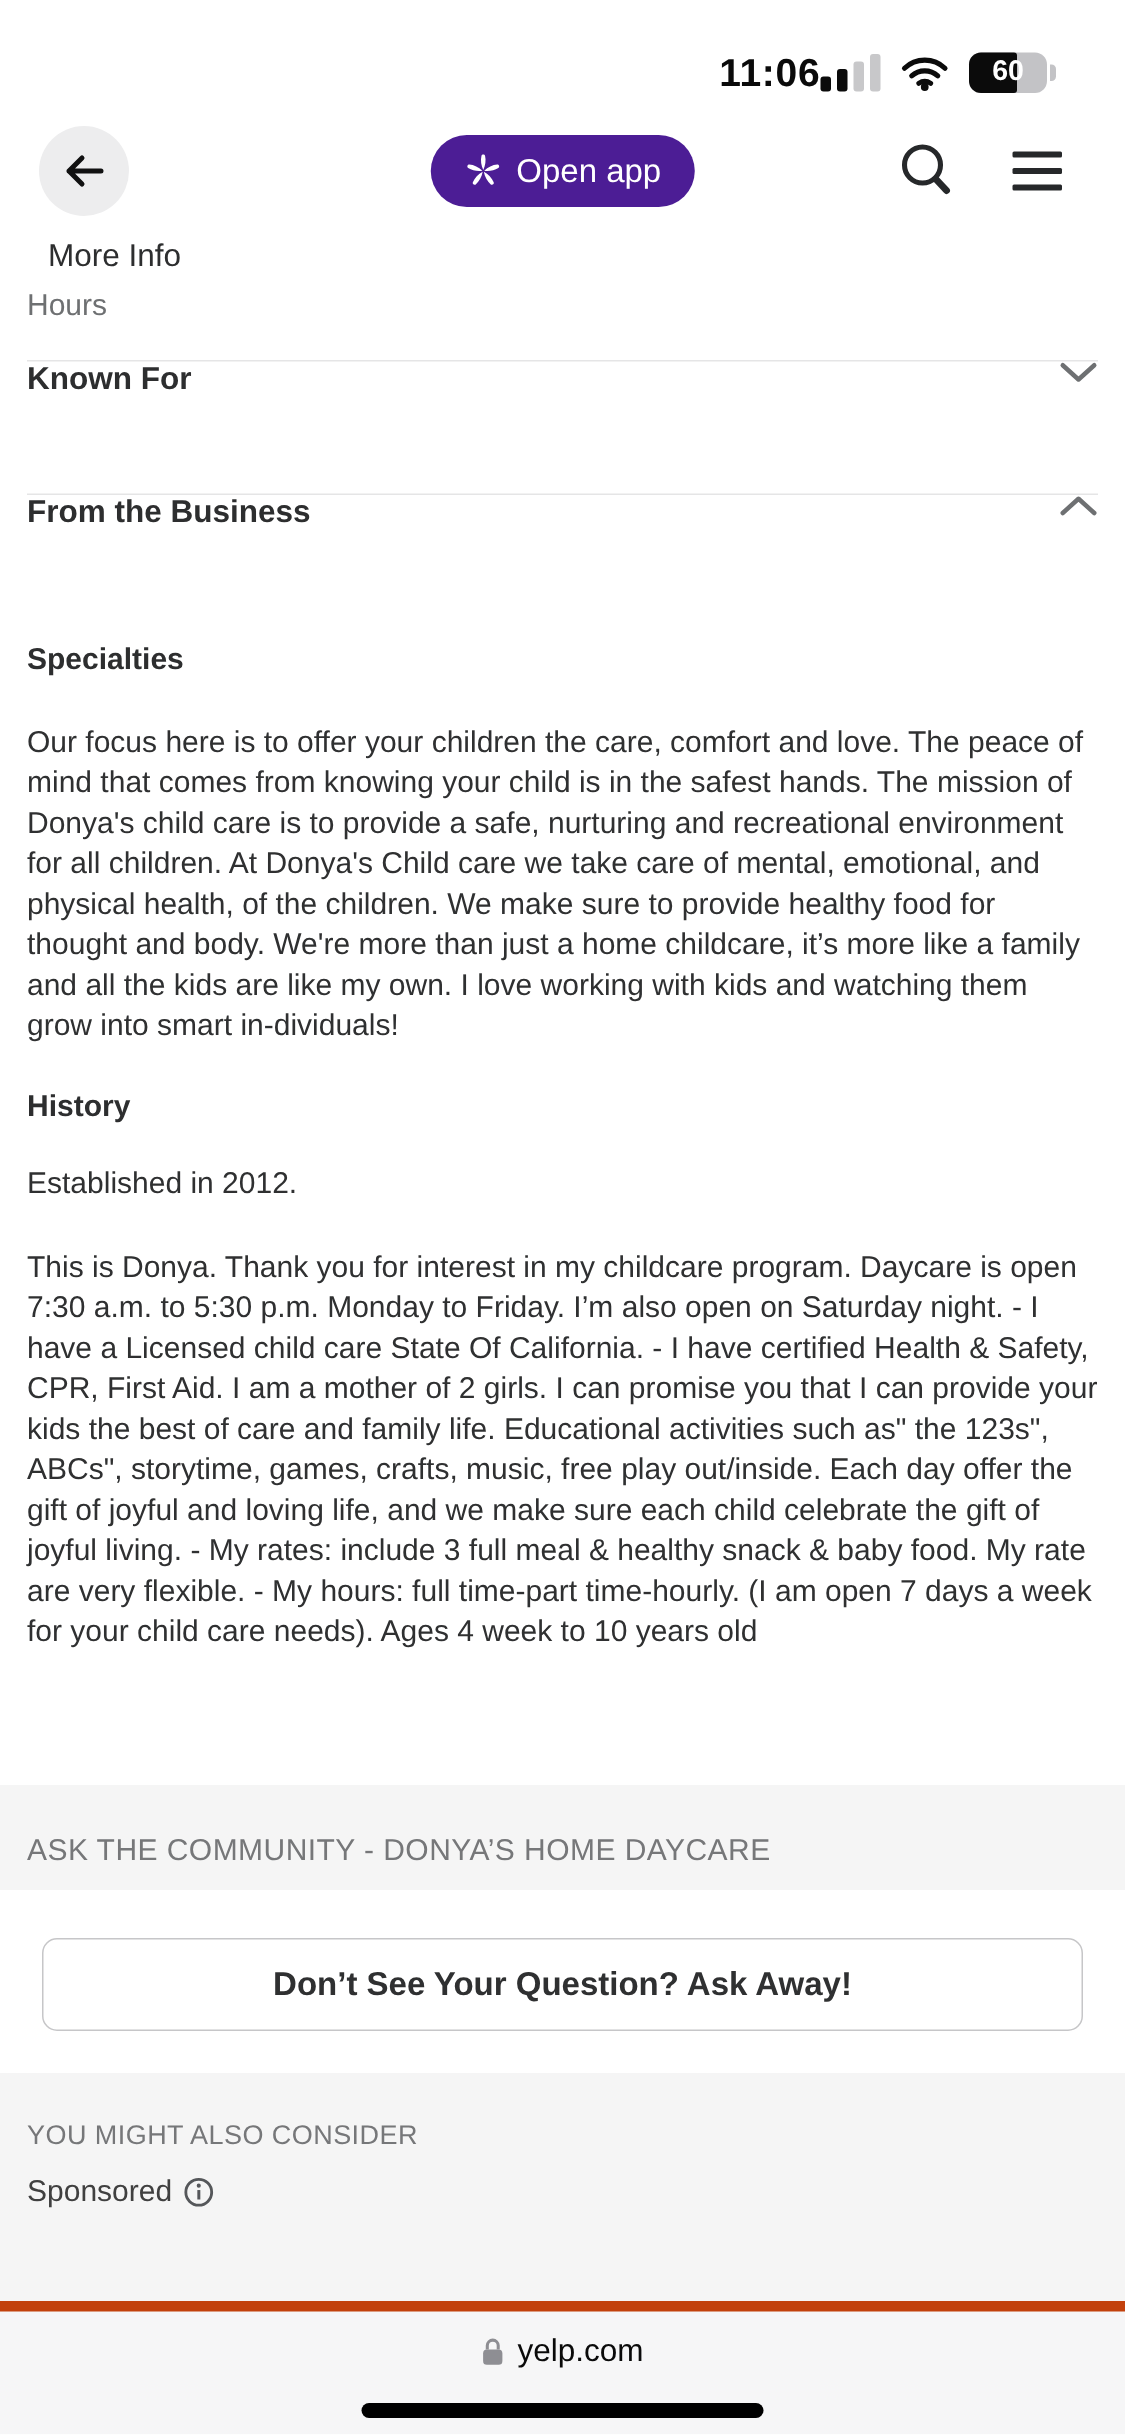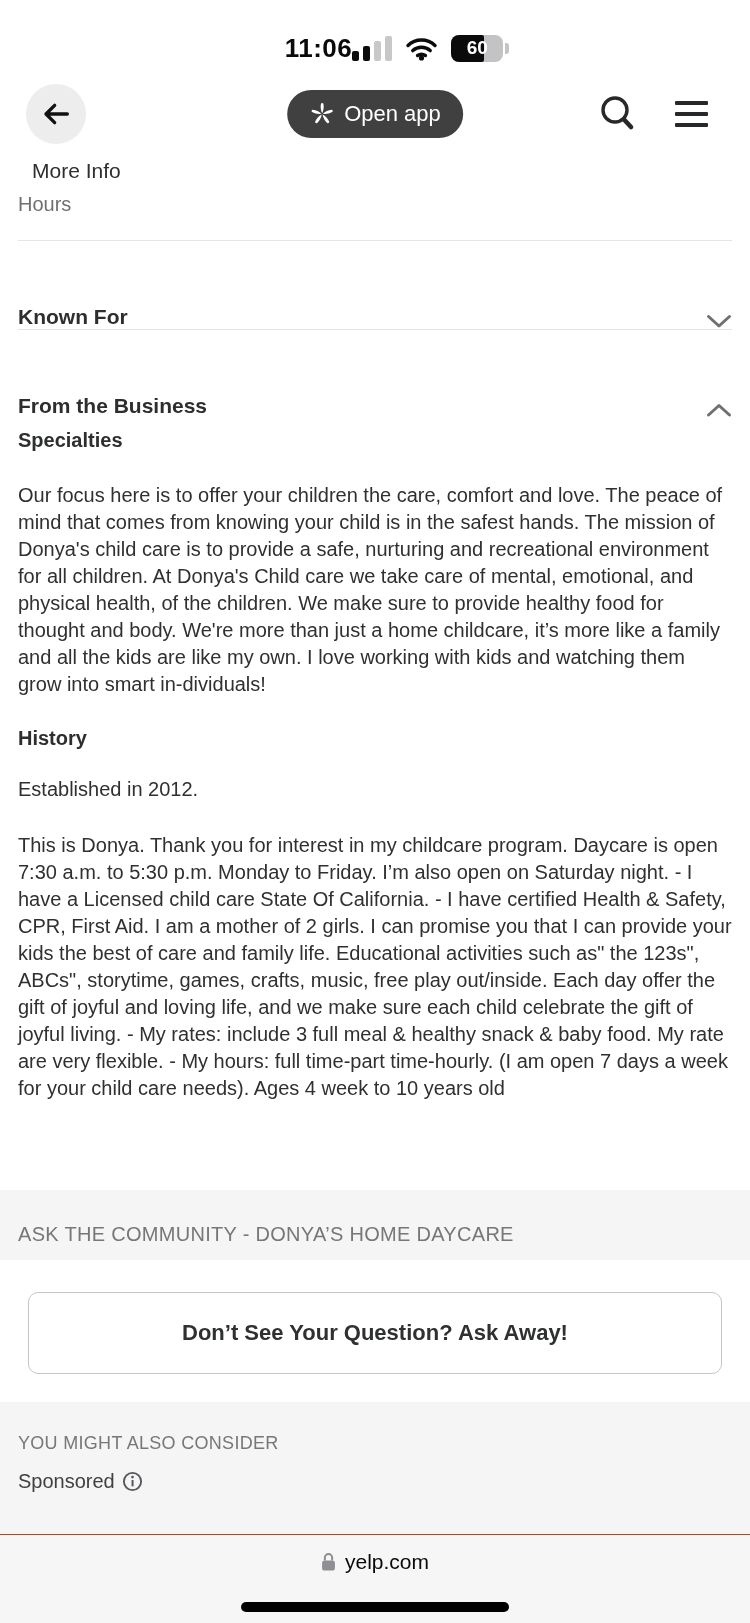--- a/index.html
+++ b/index.html
@@ -2,68 +2,68 @@
 <html><head>
 <meta charset="utf-8">
 <style>
   html,body{margin:0;padding:0;background:#fff;}
   .screen{
     position:relative;width:750px;height:1623px;margin:0 auto;
     background:#fff;overflow:hidden;
     font-family:"Liberation Sans",sans-serif;color:#2d2e2f;
   }
   
-  .status-bar{height:72px;display:flex;align-items:center;justify-content:center;
+  .status-bar{height:72px;display:flex;align-items:center;justify-content:flex-end;
     padding:24px 52px 0 90px;box-sizing:border-box;}
   .time{font-size:26px;font-weight:700;letter-spacing:.5px;color:#0a0a0a;}
   .status-right{display:flex;align-items:center;gap:13px;}
   .sig{display:flex;align-items:flex-end;gap:4px;height:26px;}
   .sig i{display:block;width:7px;border-radius:2px;background:#c8c8ca;}
   .sig i.on{background:#0b0b0b;}
   .sig .b1{height:10px}.sig .b2{height:15px}.sig .b3{height:20px}.sig .b4{height:25px}
   .battery{position:relative;width:52px;height:27px;border-radius:8px;background:#c3c3c6;}
   .battery .fill{position:absolute;left:0;top:0;bottom:0;width:62%;background:#0b0b0b;border-radius:8px 2px 2px 8px;}
   .battery .pct{position:absolute;inset:0;display:flex;align-items:center;justify-content:center;
     color:#fff;font-size:19px;font-weight:700;z-index:2;}
   .battery .nub{position:absolute;right:-6px;top:8px;width:4px;height:11px;border-radius:0 3px 3px 0;background:#c3c3c6;}
   
   .header{position:relative;height:84px;display:flex;align-items:center;justify-content:space-between;
     padding:0 42px 0 26px;box-sizing:border-box;}
   .back-btn{width:60px;height:60px;border-radius:50%;background:#ededee;display:flex;align-items:center;justify-content:center;}
   .open-app{position:absolute;left:50%;top:50%;transform:translate(-50%,-50%);
-    height:48px;padding:0 22px;border-radius:24px;background:#404040;border:none;
+    height:48px;padding:0 22px;border-radius:24px;background:#4c1d95;border:none;
     display:flex;align-items:center;gap:9px;color:#fff;font-size:22px;font-family:inherit;}
   .header-icons{display:flex;align-items:center;gap:36px;}
   .hamburger{display:flex;flex-direction:column;gap:7px;width:33px;}
   .hamburger i{display:block;height:4px;border-radius:1px;background:#26282a;}
   
   .page{padding:0 18px;}
   .more-info-title{font-size:21px;font-weight:400;margin:4px 14px 0;line-height:22px;}
   .more-info-item{font-size:20px;color:#6e7072;margin-top:10px;line-height:24px;}
   .divider{height:1px;background:#e5e5e6;margin-top:24px;}
-  .acc-row{height:88px;display:flex;align-items:flex-end;justify-content:space-between;}
+  .acc-row{height:88px;display:flex;align-items:flex-start;justify-content:space-between;}
   .acc-title{font-size:21px;font-weight:700;}
   .sub-heading{font-size:20px;font-weight:700;margin:10px 0 0;line-height:24px;}
   .body-text{font-size:20px;line-height:27px;margin:30px 0 0;color:#2f3031;}
   .body-text.established{margin-top:26px;}
   .body-text.history-body{margin-top:29px;}
   .history-heading{margin-top:28px;}
   
   .band{background:#f5f5f5;margin:0 -18px;}
   .community-band{margin-top:88px;height:70px;box-sizing:border-box;padding:33px 18px 0;}
   .band-heading{font-size:20px;color:#767779;letter-spacing:.3px;}
-  .ask-btn{display:block;width:calc(100% - 20px);margin:32px auto 0;height:82px;
+  .ask-btn{display:block;width:calc(100% - 20px);margin:32px auto 0;height:62px;
     background:#fff;border:1px solid #c6c6c8;border-radius:10px;
     font-family:inherit;font-size:22px;font-weight:600;color:#2f3031;}
   .consider-band{margin-top:28px;height:180px;box-sizing:border-box;padding:31px 18px 0;}
   .consider-heading{font-size:18px;color:#767779;letter-spacing:.3px;}
   .sponsored-row{display:flex;align-items:center;gap:7px;margin-top:16px;font-size:20px;color:#404040;}
   
   .safari-bar{position:absolute;left:0;right:0;top:1534px;height:89px;
-    background:#f6f6f7;border-top:1px solid #c2410c;box-sizing:border-box;z-index:5;}
+    background:#f6f6f7;border-top:7px solid #c2410c;box-sizing:border-box;z-index:5;}
   .url-row{display:flex;align-items:center;justify-content:center;gap:9px;margin-top:15px;}
   .url-text{font-size:21px;color:#0a0a0a;}
   .home-indicator{position:absolute;left:50%;transform:translateX(-50%);bottom:11px;
     width:268px;height:10px;border-radius:5px;background:#000;}
   svg{display:block;}
 </style>
 </head>
 <body>
 
 <div class="screen">

